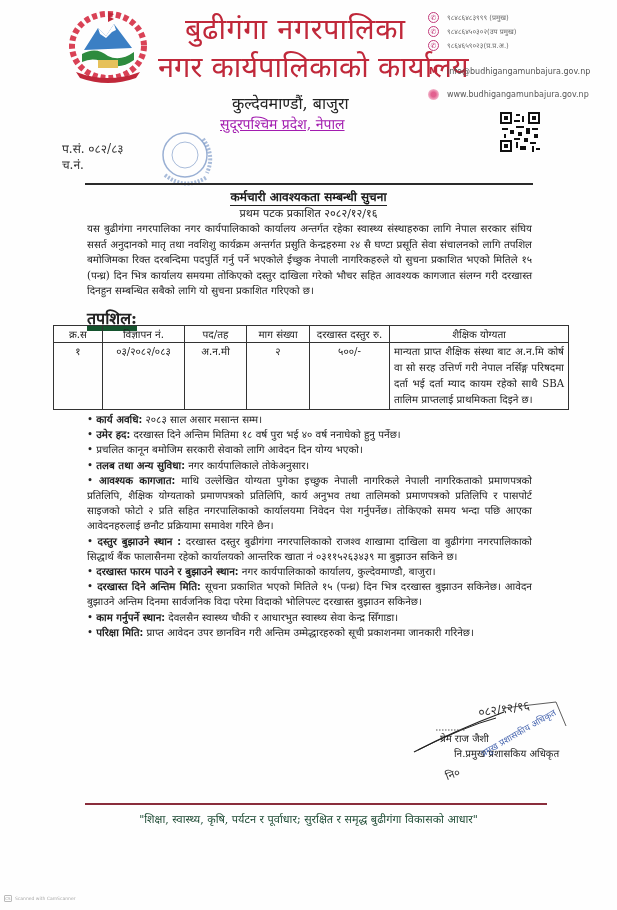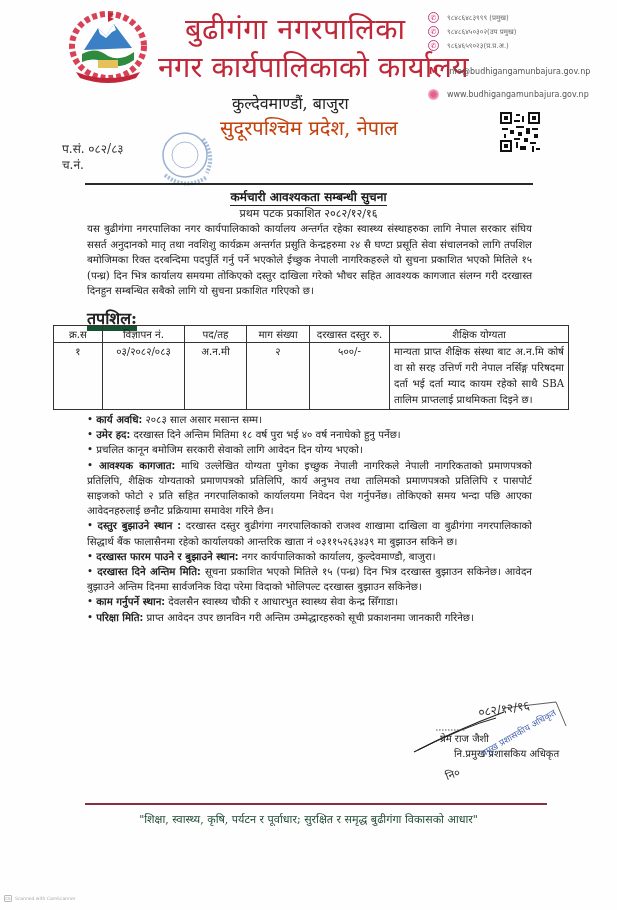--- a/index.html
+++ b/index.html
@@ -6,21 +6,21 @@
   html, body { width: 617px; height: 910px; background: #ffffff; overflow: hidden; }
   body { position: relative; font-family: "DejaVu Serif", serif; color: #1a1a1a; }
 
   .page { position: absolute; left: 0; top: 0; width: 617px; height: 910px; background: #fefefe; }
 
   
   .emblem { position: absolute; left: 62px; top: 10px; width: 92px; height: 76px; }
   .title1 { position: absolute; left: 185px; top: 8px; font-family: "DejaVu Sans", sans-serif; font-size: 29px; color: #c0283a; letter-spacing: 0.5px; white-space: nowrap; }
   .title2 { position: absolute; left: 158px; top: 46px; font-family: "DejaVu Sans", sans-serif; font-size: 29px; color: #c0283a; white-space: nowrap; }
   .addr1 { position: absolute; left: 232px; top: 92px; font-size: 16px; color: #222; white-space: nowrap; }
-  .addr2 { position: absolute; left: 220px; top: 114px; font-size: 20px; color: #c2410c; white-space: nowrap; }
+  .addr2 { position: absolute; left: 220px; top: 114px; font-size: 14px; color: #a21caf; white-space: nowrap; text-decoration: underline; }
 
   .contact { position: absolute; left: 428px; width: 190px; font-family: "DejaVu Sans", sans-serif; font-size: 7px; color: #666; white-space: nowrap; display: flex; align-items: center; gap: 8px; }
   .phone-ic { width: 11px; height: 11px; border: 1px solid #c23a7a; border-radius: 50%; display: inline-flex; align-items: center; justify-content: center; font-size: 7px; color: #c23a7a; flex: none; }
   .mail-ic { width: 11px; flex: none; font-size: 9px; color: #c0283a; font-weight: bold; text-align: center; }
   .web-ic { width: 11px; height: 11px; flex: none; border-radius: 50%; background: radial-gradient(circle, #e2608f 30%, #f3b6cb 70%); }
   .contact.big { font-size: 8px; color: #555; }
 
   .qr { position: absolute; left: 500px; top: 112px; width: 40px; height: 40px; }
 
   .ref { position: absolute; left: 62px; font-size: 12px; color: #333; white-space: nowrap; text-align: center; }
@@ -180,20 +180,21 @@
         <td>५००/-</td>
         <td class="qual">मान्यता प्राप्त शैक्षिक संस्था बाट अ.न.मि कोर्ष वा सो सरह उत्तिर्ण गरी नेपाल नर्सिङ्ग परिषदमा दर्ता भई दर्ता म्याद कायम रहेको साथै SBA तालिम प्राप्तलाई प्राथमिकता दिइने छ।</td>
       </tr>
     </tbody>
   </table>
 
   <div class="bullets">
     <div class="b">• <span class="lbl">कार्य अवधि:</span><span> २०८३ साल असार मसान्त सम्म।</span></div>
     <div class="b">• <span class="lbl">उमेर हद:</span><span> दरखास्त दिने अन्तिम मितिमा १८ वर्ष पुरा भई ४० वर्ष ननाघेको हुनु पर्नेछ।</span></div>
     <div class="b">• <span class="lbl"></span><span>प्रचलित कानून बमोजिम सरकारी सेवाको लागि आवेदन दिन योग्य भएको।</span></div>
+    <div class="b">• <span class="lbl">तलब तथा अन्य सुविधा:</span><span> नगर कार्यपालिकाले तोकेअनुसार।</span></div>
     <div class="b">• <span class="lbl">आवश्यक कागजात:</span><span> माथि उल्लेखित योग्यता पुगेका इच्छुक नेपाली नागरिकले नेपाली नागरिकताको प्रमाणपत्रको प्रतिलिपि, शैक्षिक योग्यताको प्रमाणपत्रको प्रतिलिपि, कार्य अनुभव तथा तालिमको प्रमाणपत्रको प्रतिलिपि र पासपोर्ट साइजको फोटो २ प्रति सहित नगरपालिकाको कार्यालयमा निवेदन पेश गर्नुपर्नेछ। तोकिएको समय भन्दा पछि आएका आवेदनहरुलाई छनौट प्रक्रियामा समावेश गरिने छैन।</span></div>
     <div class="b">• <span class="lbl">दस्तुर बुझाउने स्थान :</span><span> दरखास्त दस्तुर बुढीगंगा नगरपालिकाको राजश्व शाखामा दाखिला वा बुढीगंगा नगरपालिकाको सिद्धार्थ बैंक फालासैनमा रहेको कार्यालयको आन्तरिक खाता नं ०३११५२६३४३९ मा बुझाउन सकिने छ।</span></div>
     <div class="b">• <span class="lbl">दरखास्त फारम पाउने र बुझाउने स्थान:</span><span> नगर कार्यपालिकाको कार्यालय, कुल्देवमाण्डौ, बाजुरा।</span></div>
     <div class="b">• <span class="lbl">दरखास्त दिने अन्तिम मिति:</span><span> सूचना प्रकाशित भएको मितिले १५ (पन्ध्र) दिन भित्र दरखास्त बुझाउन सकिनेछ। आवेदन बुझाउने अन्तिम दिनमा सार्वजनिक विदा परेमा विदाको भोलिपल्ट दरखास्त बुझाउन सकिनेछ।</span></div>
     <div class="b">• <span class="lbl">काम गर्नुपर्ने स्थान:</span><span> देवलसैन स्वास्थ्य चौकी र आधारभुत स्वास्थ्य सेवा केन्द्र सिँगाडा।</span></div>
     <div class="b">• <span class="lbl">परिक्षा मिति:</span><span> प्राप्त आवेदन उपर छानविन गरी अन्तिम उम्मेद्धारहरुको सूची प्रकाशनमा जानकारी गरिनेछ।</span></div>
   </div>
 
   <svg class="sign" viewBox="0 0 200 110">
     <path d="M18 52 Q60 30 108 12" fill="none" stroke="#222" stroke-width="1.3"></path>

